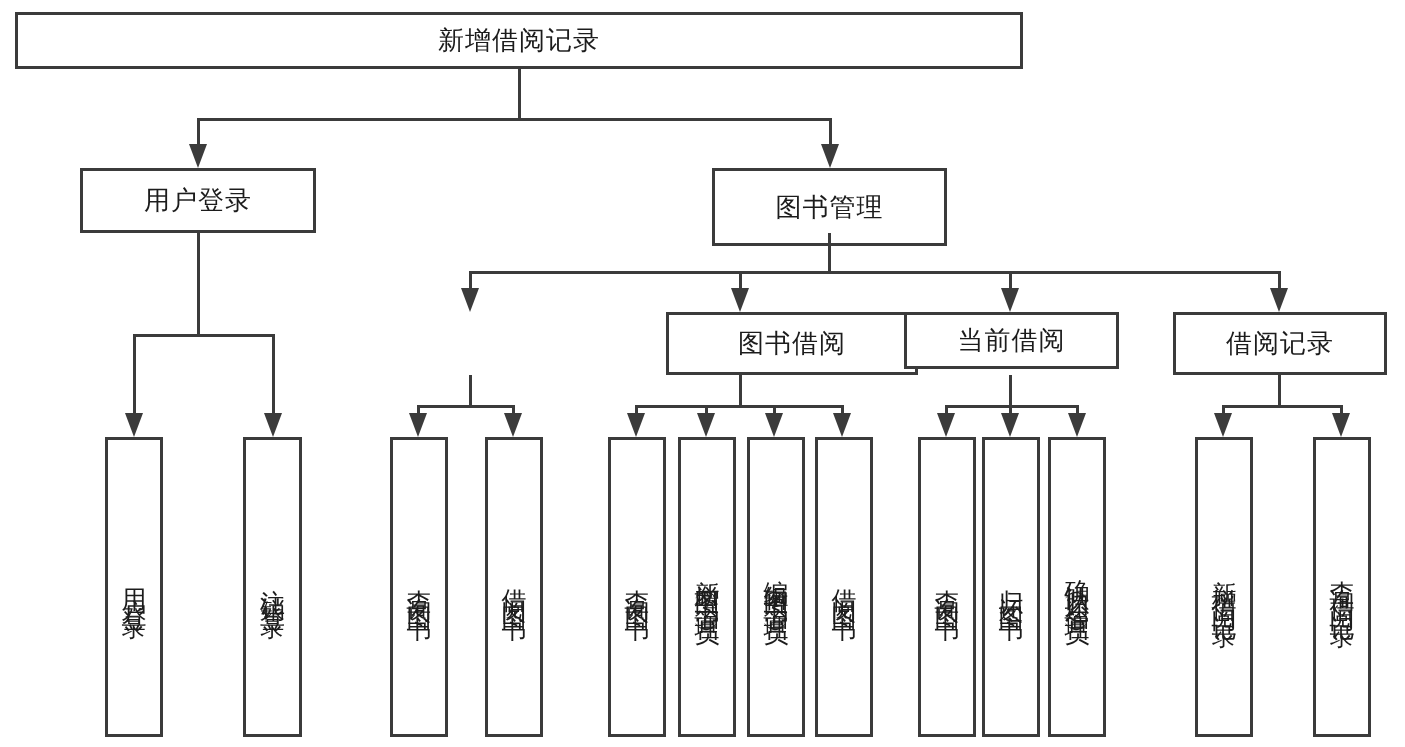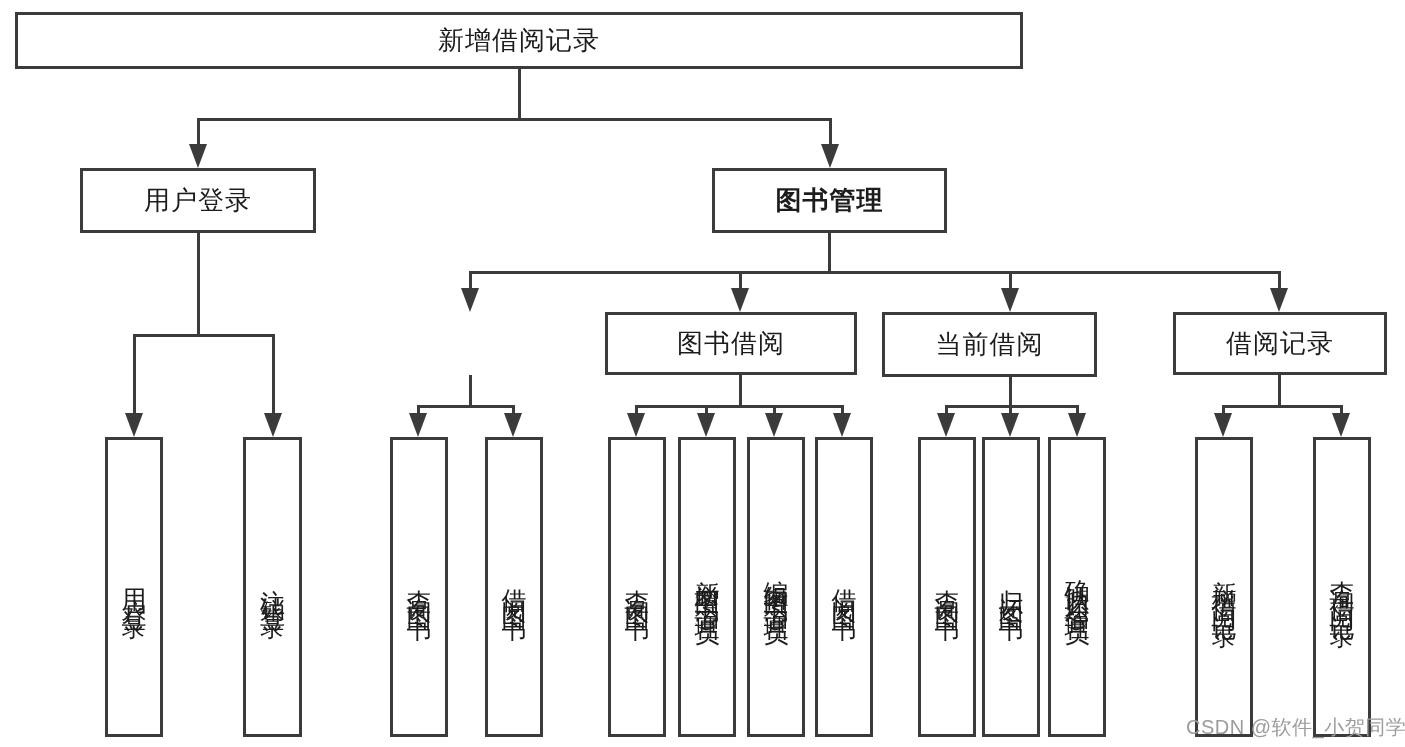--- a/index.html
+++ b/index.html
@@ -42,42 +42,42 @@
   <div class="box" style="left:15px;top:12px;width:1008px;height:57px;">新增借阅记录</div>
 
   <div class="vline" style="left:518px;top:69px;height:51px;"></div>
   <div class="hline" style="left:197px;top:118px;width:635px;"></div>
   <div class="vline" style="left:197px;top:118px;height:30px;"></div>
   <div class="arrow" style="left:189px;top:144px;"></div>
   <div class="vline" style="left:829px;top:118px;height:30px;"></div>
   <div class="arrow" style="left:821px;top:144px;"></div>
 
   <div class="box" style="left:80px;top:168px;width:236px;height:65px;">用户登录</div>
-  <div class="box" style="left:712px;top:168px;width:235px;height:65px;font-weight:bold;">图书管理</div>
+  <div class="box" style="left:712px;top:168px;width:235px;height:78px;">图书管理</div>
 
   <div class="vline" style="left:197px;top:233px;height:104px;"></div>
   <div class="hline" style="left:133px;top:334px;width:142px;"></div>
   <div class="vline" style="left:133px;top:334px;height:79px;"></div>
   <div class="arrow" style="left:125px;top:413px;"></div>
   <div class="vline" style="left:272px;top:334px;height:79px;"></div>
   <div class="arrow" style="left:264px;top:413px;"></div>
 
   <div class="vline" style="left:828px;top:233px;height:41px;"></div>
   <div class="hline" style="left:469px;top:271px;width:812px;"></div>
   <div class="vline" style="left:469px;top:271px;height:20px;"></div>
   <div class="arrow" style="left:461px;top:288px;"></div>
   <div class="vline" style="left:739px;top:271px;height:20px;"></div>
   <div class="arrow" style="left:731px;top:288px;"></div>
   <div class="vline" style="left:1009px;top:271px;height:20px;"></div>
   <div class="arrow" style="left:1001px;top:288px;"></div>
   <div class="vline" style="left:1278px;top:271px;height:20px;"></div>
   <div class="arrow" style="left:1270px;top:288px;"></div>
 
-  <div class="box" style="left:605px;top:312px;width:252px;height:63px;">图书借阅</div>
-  <div class="box" style="left:882px;top:312px;width:215px;height:65px;">当前借阅</div>
+  <div class="box" style="left:666px;top:312px;width:252px;height:63px;">图书借阅</div>
+  <div class="box" style="left:904px;top:312px;width:215px;height:57px;">当前借阅</div>
   <div class="box" style="left:1173px;top:312px;width:214px;height:63px;">借阅记录</div>
 
   <div class="vline" style="left:469px;top:375px;height:32px;"></div>
   <div class="hline" style="left:417px;top:405px;width:98px;"></div>
   <div class="vline" style="left:417px;top:405px;height:10px;"></div>
   <div class="arrow" style="left:409px;top:413px;"></div>
   <div class="vline" style="left:512px;top:405px;height:10px;"></div>
   <div class="arrow" style="left:504px;top:413px;"></div>
 
   <div class="vline" style="left:739px;top:375px;height:32px;"></div>
@@ -144,15 +144,14 @@
     <span class="vtext tight">确认归还（管理员）</span>
   </div>
 
   <div class="vbox" style="left:1195px;top:437px;width:58px;height:300px;">
     <span class="vtext">新增借阅记录</span>
   </div>
   <div class="vbox" style="left:1313px;top:437px;width:58px;height:300px;">
     <span class="vtext">查询借阅记录</span>
   </div>
 
-  <div class="watermark">CSDN @软件_小贺同学</div>
 
 </div>
 
 </body></html>

